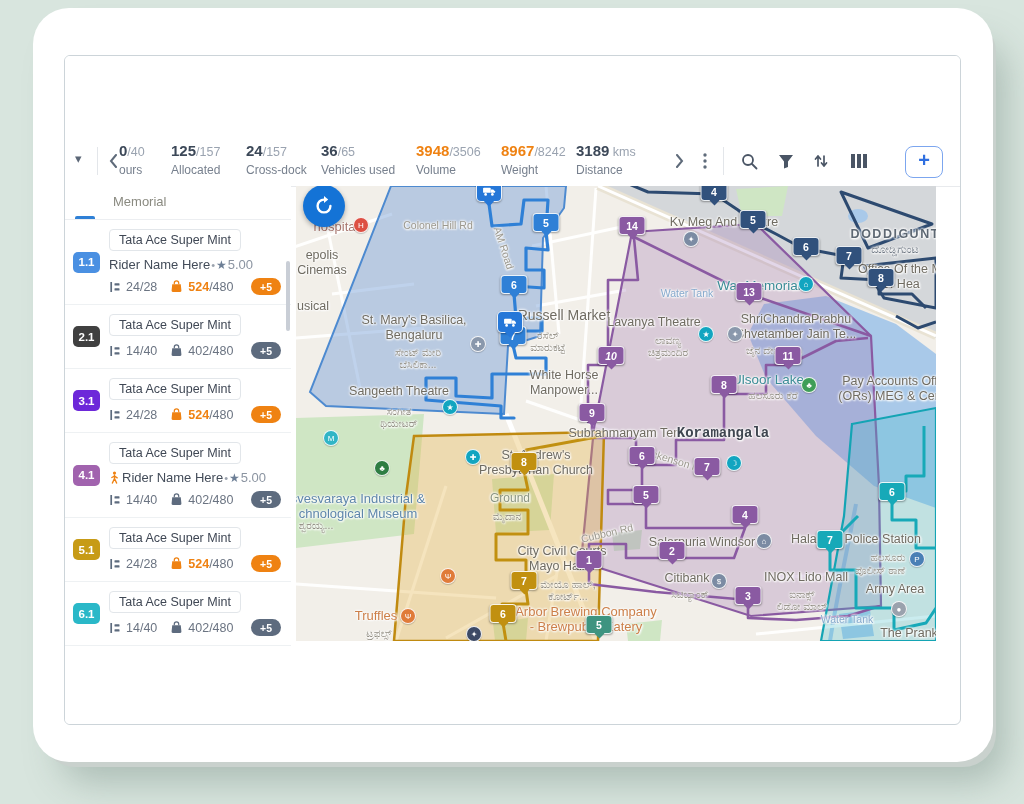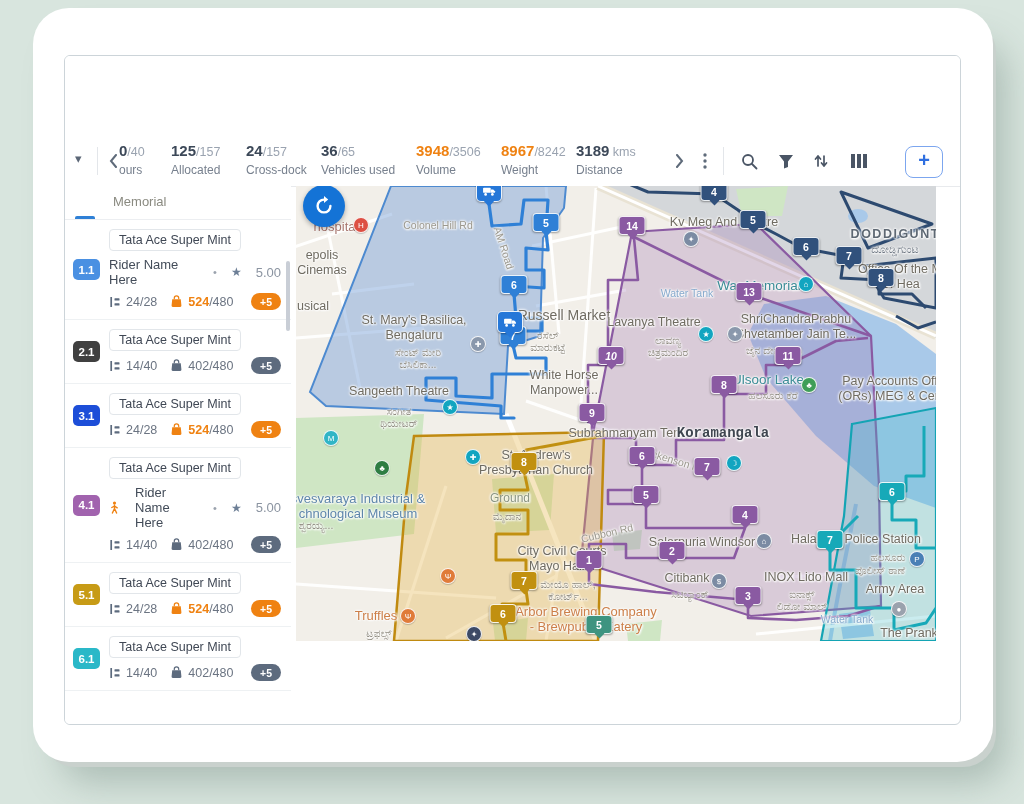--- a/index.html
+++ b/index.html
@@ -27,21 +27,21 @@
   .tabrow{position:relative;height:33px;border-bottom:1px solid #eceef1;}
   .tab{position:absolute;left:48px;top:8px;font-size:13px;color:#8a8a80;cursor:pointer;}
   .tab-ind{position:absolute;left:10px;bottom:0;width:20px;height:3px;background:#2f80d6;border-radius:2px 2px 0 0;}
   .taskshdr{position:relative;height:34px;border-bottom:1px solid #eceef1;display:flex;align-items:center;padding:0 14px;}
   .taskshdr .tt{font-size:13px;font-weight:bold;color:#46505e;}
   .taskshdr .tc{margin-left:auto;font-size:11px;color:#6b7482;cursor:pointer;}
   .card{display:flex;align-items:center;padding:9px 10px 9px 8px;border-bottom:1px solid #eef1f3;background:#fff;cursor:pointer;}
   .badge{min-width:27px;height:21px;border-radius:5px;color:#fff;font-size:11.5px;font-weight:bold;display:flex;align-items:center;justify-content:center;margin-right:9px;flex:0 0 auto;}
   .cbody{flex:1;min-width:0;}
   .chip{display:inline-block;border:1px solid #e2e6ea;border-radius:4px;padding:3px 9px;font-size:12.5px;color:#3f4754;background:#fff;margin-bottom:6px;}
-  .rider{display:flex;align-items:center;gap:14px;font-size:13px;color:#434c59;margin-bottom:6px;}
+  .rider{display:flex;align-items:center;gap:1px;font-size:13px;color:#434c59;margin-bottom:6px;}
   .rider .wic{display:inline-flex;margin-right:1px;}
   .rdot{color:#9aa2ad;font-size:11px;}
   .rstar{color:#6d7f96;font-size:12px;}
   .rrate{color:#8b94a1;}
   .metrics{display:flex;align-items:center;gap:5px;font-size:12.5px;color:#6b7482;}
   .mic{display:inline-flex;align-items:center;}
   .mval{margin-right:8px;white-space:nowrap;}
   .mval b.over{color:#ef8212;font-weight:bold;}
   .mval b.norm{color:#6b7482;font-weight:normal;}
   .pill{margin-left:auto;height:17px;min-width:16px;padding:0 7px;border-radius:9px;color:#fff;font-size:10.5px;font-weight:bold;display:flex;align-items:center;justify-content:center;}
@@ -211,21 +211,21 @@
                     <svg width="13" height="13" viewBox="0 0 14 14">
                       <path d="M4.6 4.6 V3.4 a2.4 2.4 0 0 1 4.8 0 V4.6" fill="none" stroke="#5d6b7e" stroke-width="1.3"></path>
                       <path d="M2.4 4.6 h9.2 l0.7 6.8 a1.3 1.3 0 0 1 -1.3 1.4 H3 a1.3 1.3 0 0 1 -1.3 -1.4 z" fill="#5d6b7e"></path>
                     </svg>
                   </span>
                   <span class="mval"><b class="norm">402</b>/480</span>
                   <span class="pill" style="background:#5d6b7e">+5</span>
                 </div></div>
             </div>
             <div class="card">
-              <div class="badge" style="background:#1d4ed8">3.1</div>
+              <div class="badge" style="background:#6d28d9">3.1</div>
               <div class="cbody"><div class="chip">Tata Ace Super Mint</div><div class="metrics">
                   <span class="mic">
                     <svg width="12" height="12" viewBox="0 0 12 12">
                       <path d="M2.2 1v10" stroke="#5d6b7e" stroke-width="1.7"></path>
                       <rect x="5.5" y="2.2" width="5" height="2.4" rx="0.6" fill="#5d6b7e"></rect>
                       <rect x="5.5" y="7.2" width="5" height="2.4" rx="0.6" fill="#5d6b7e"></rect>
                     </svg>
                   </span>
                   <span class="mval">24/28</span>
                   <span class="mic">

